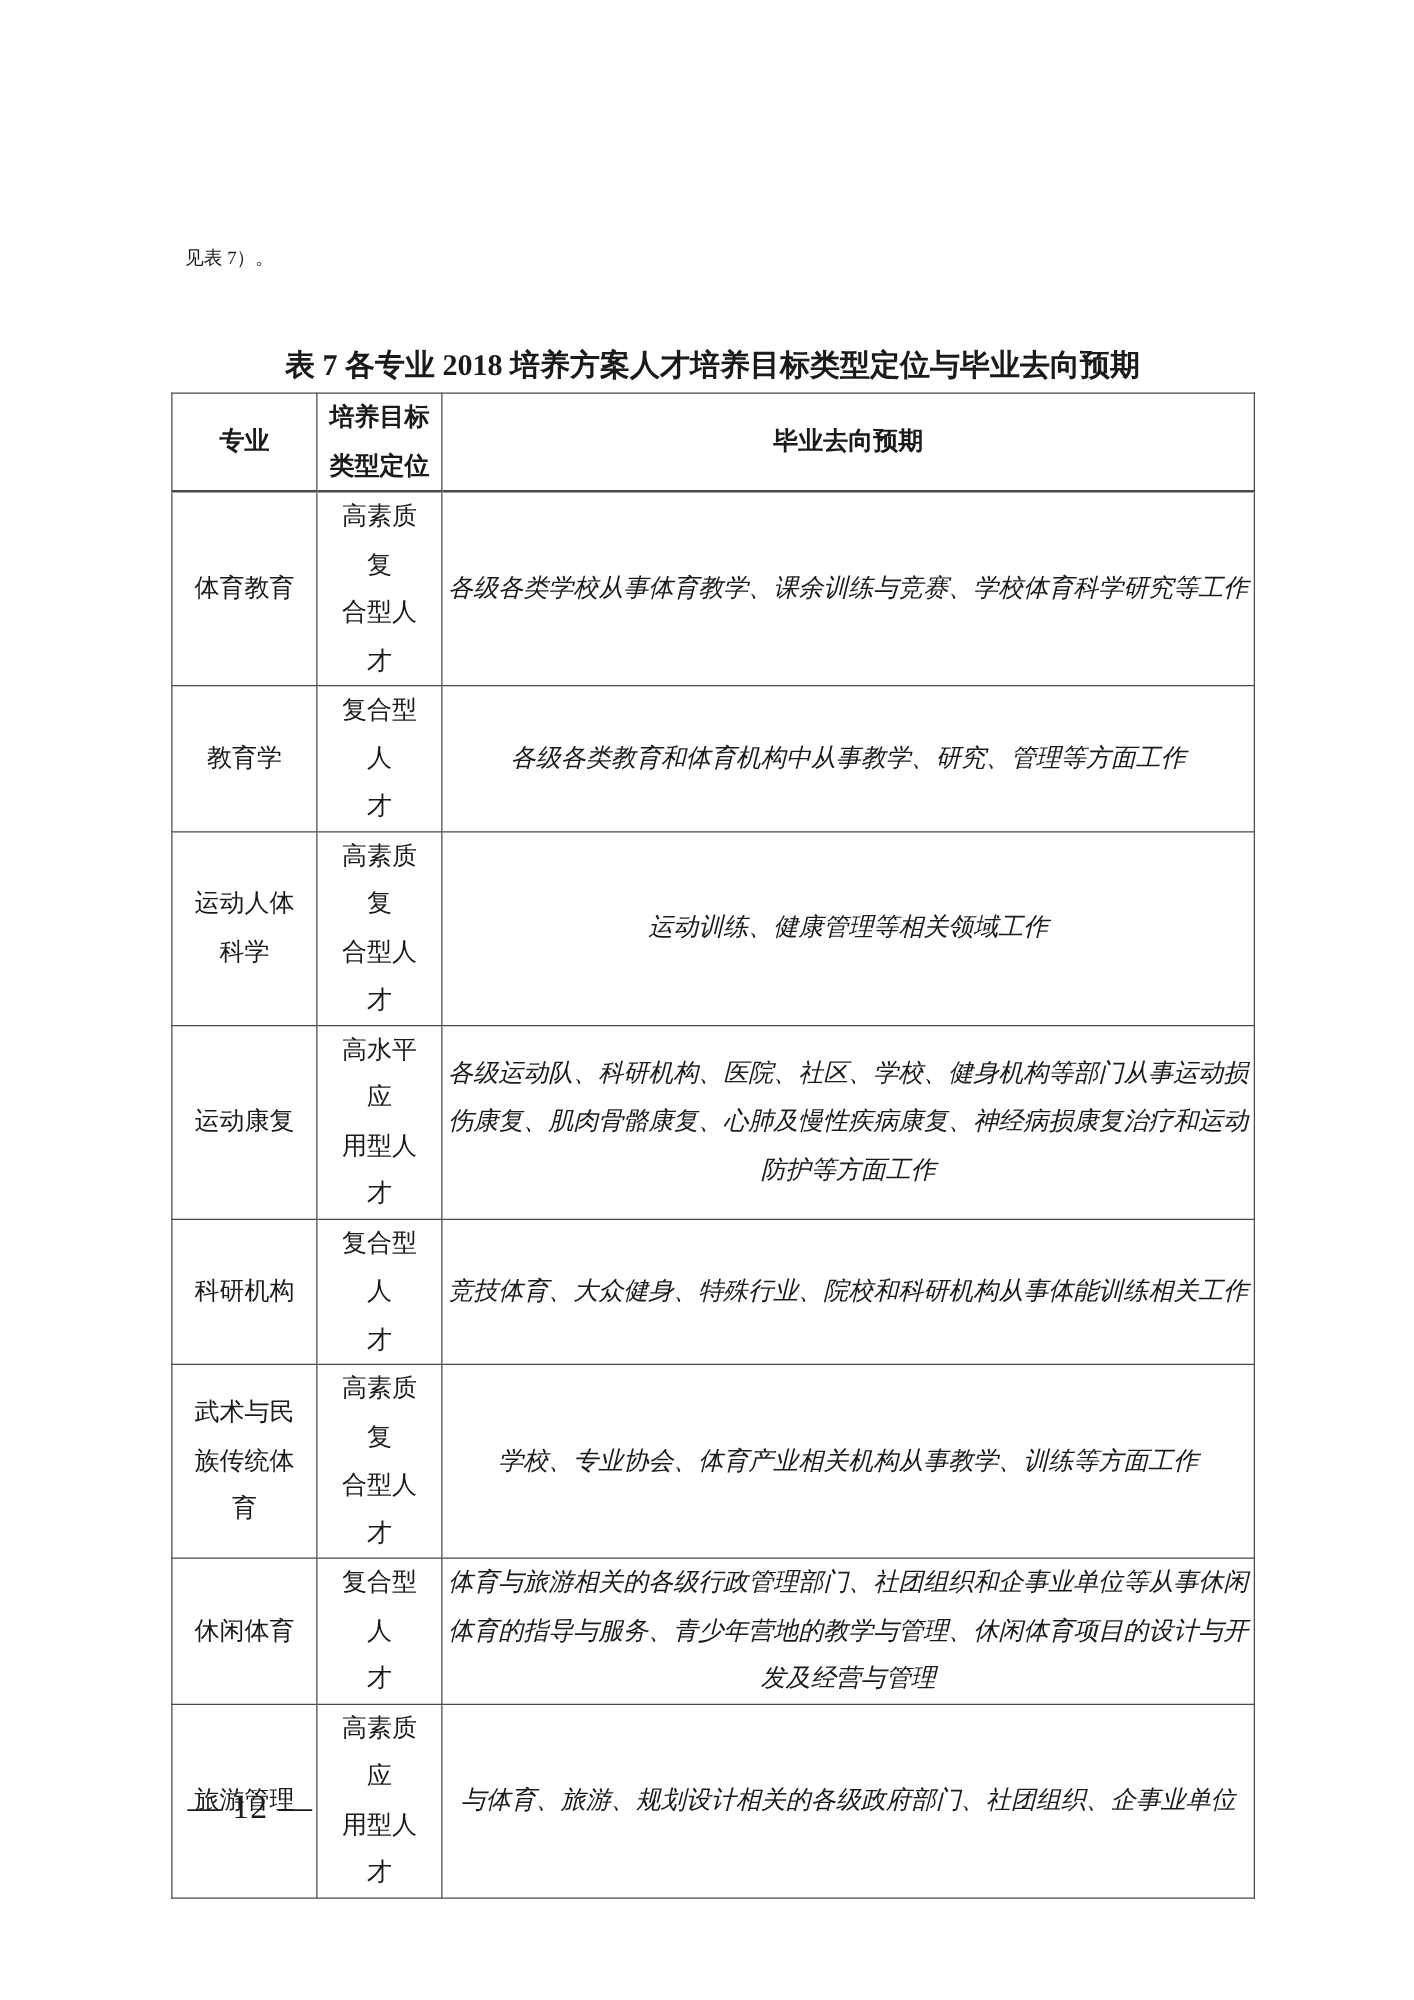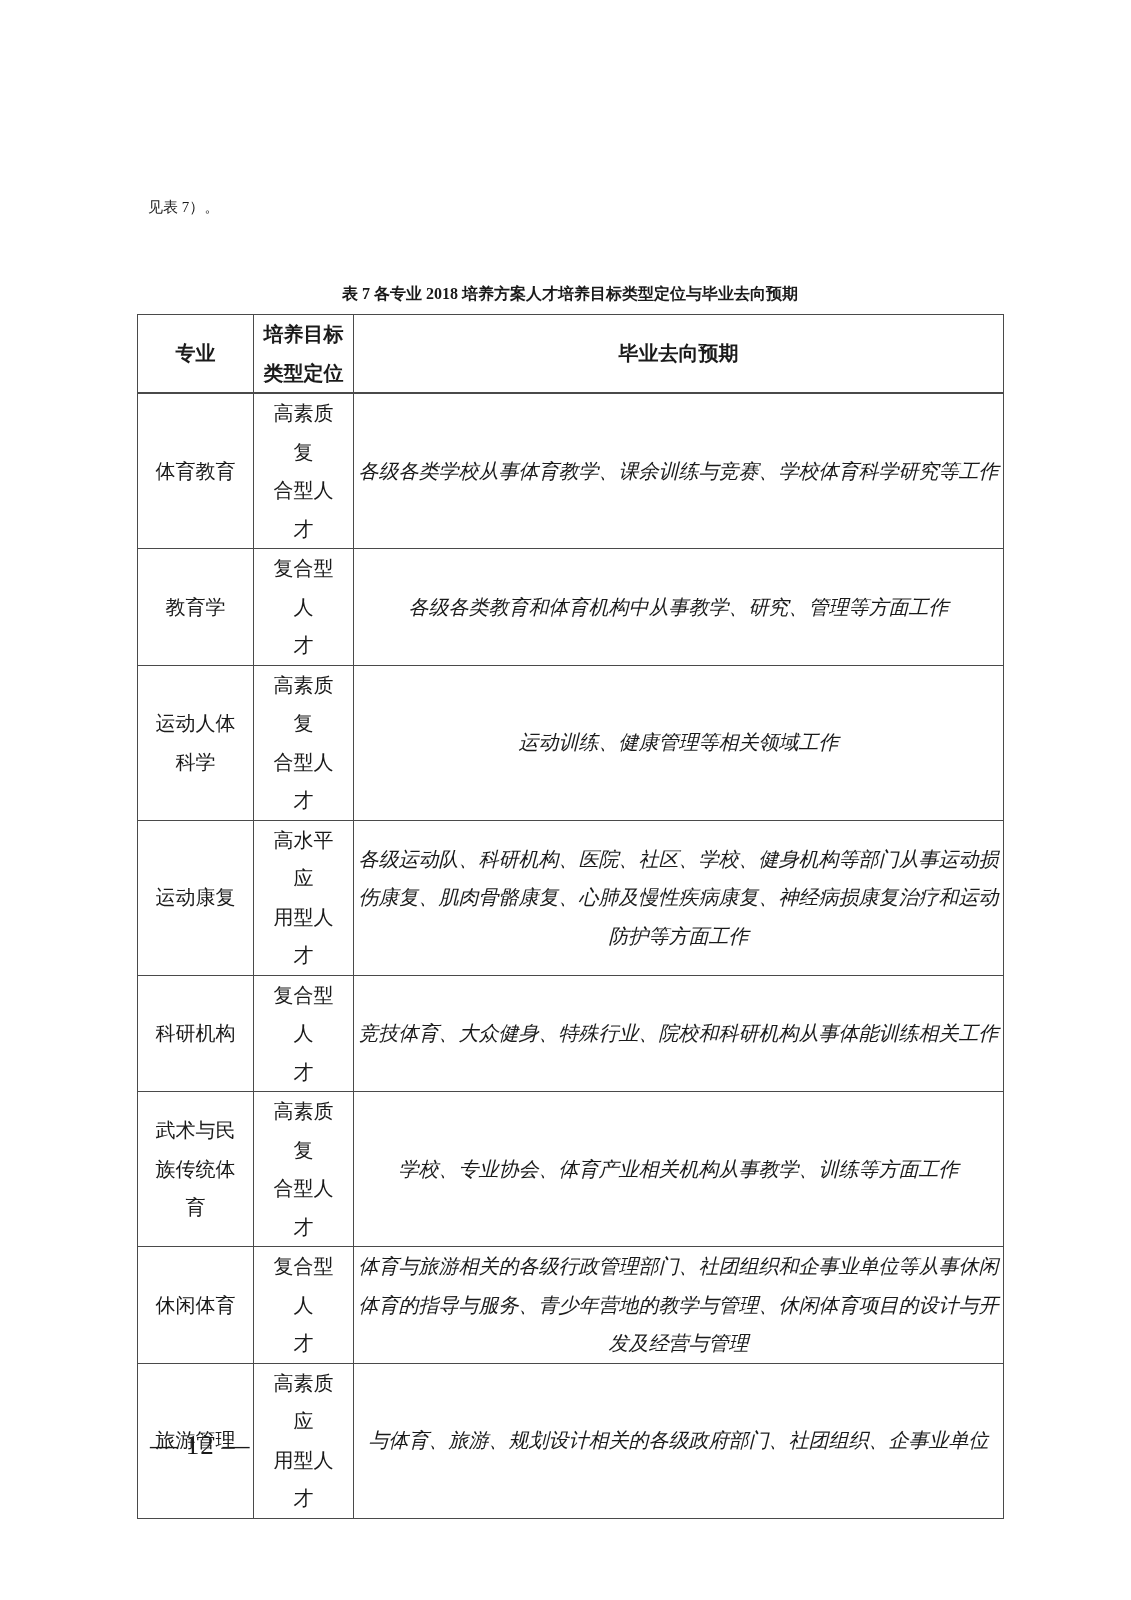--- a/index.html
+++ b/index.html
@@ -25,21 +25,21 @@
   }
   .table-wrap {
     position: absolute;
     left: 137px;
     top: 280px;
     width: 866px;
   }
   .table-title {
     text-align: center;
     font-weight: bold;
-    font-size: 16px;
+    font-size: 24px;
     line-height: 27px;
     margin: 0 0 7px 0;
     white-space: nowrap;
   }
   table.program-table {
     border-collapse: collapse;
     table-layout: fixed;
     width: 866px;
   }
   .program-table col.c-major { width: 116px; }

